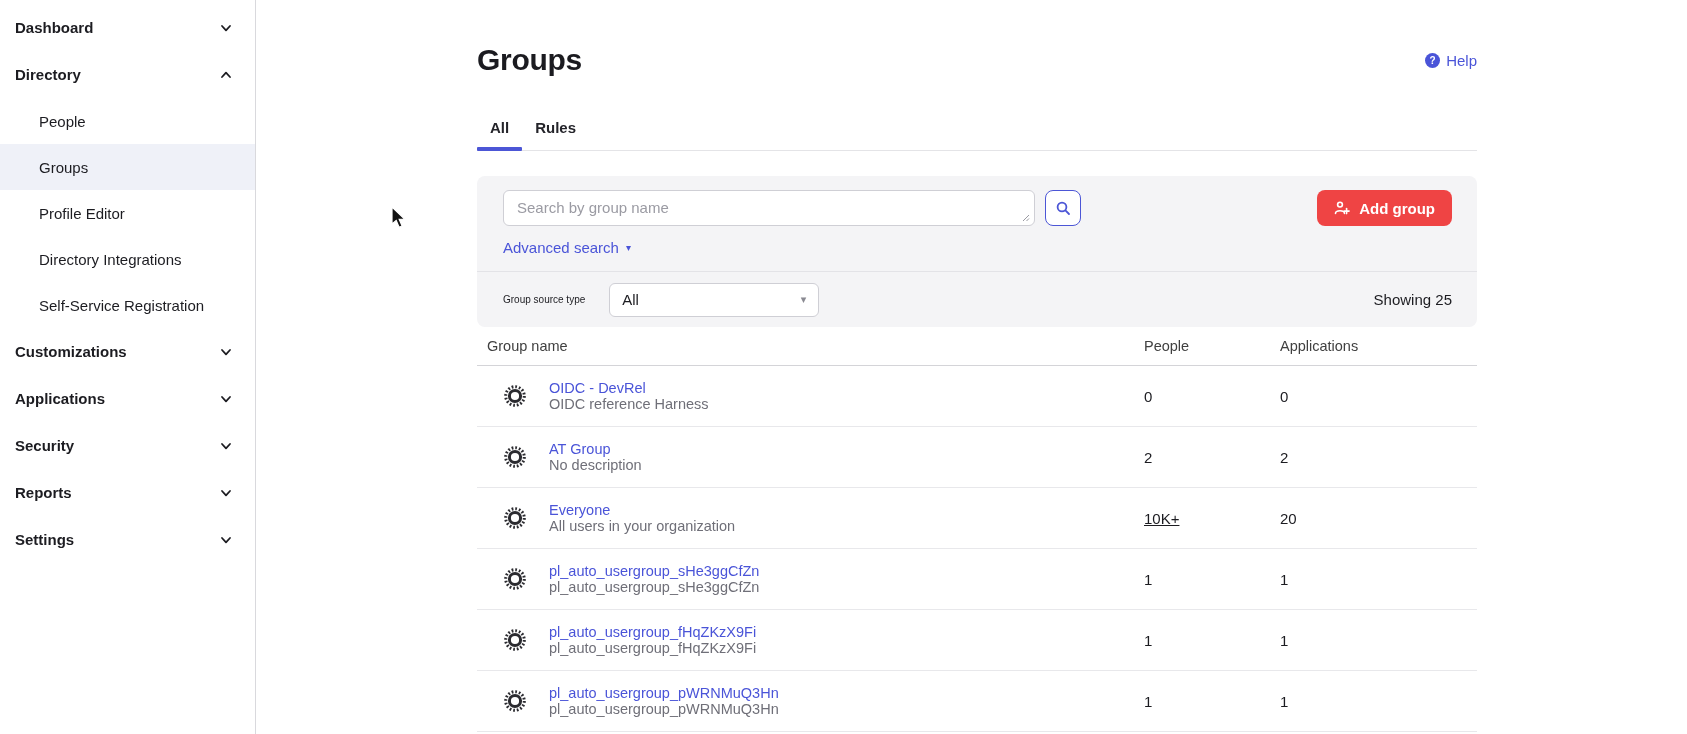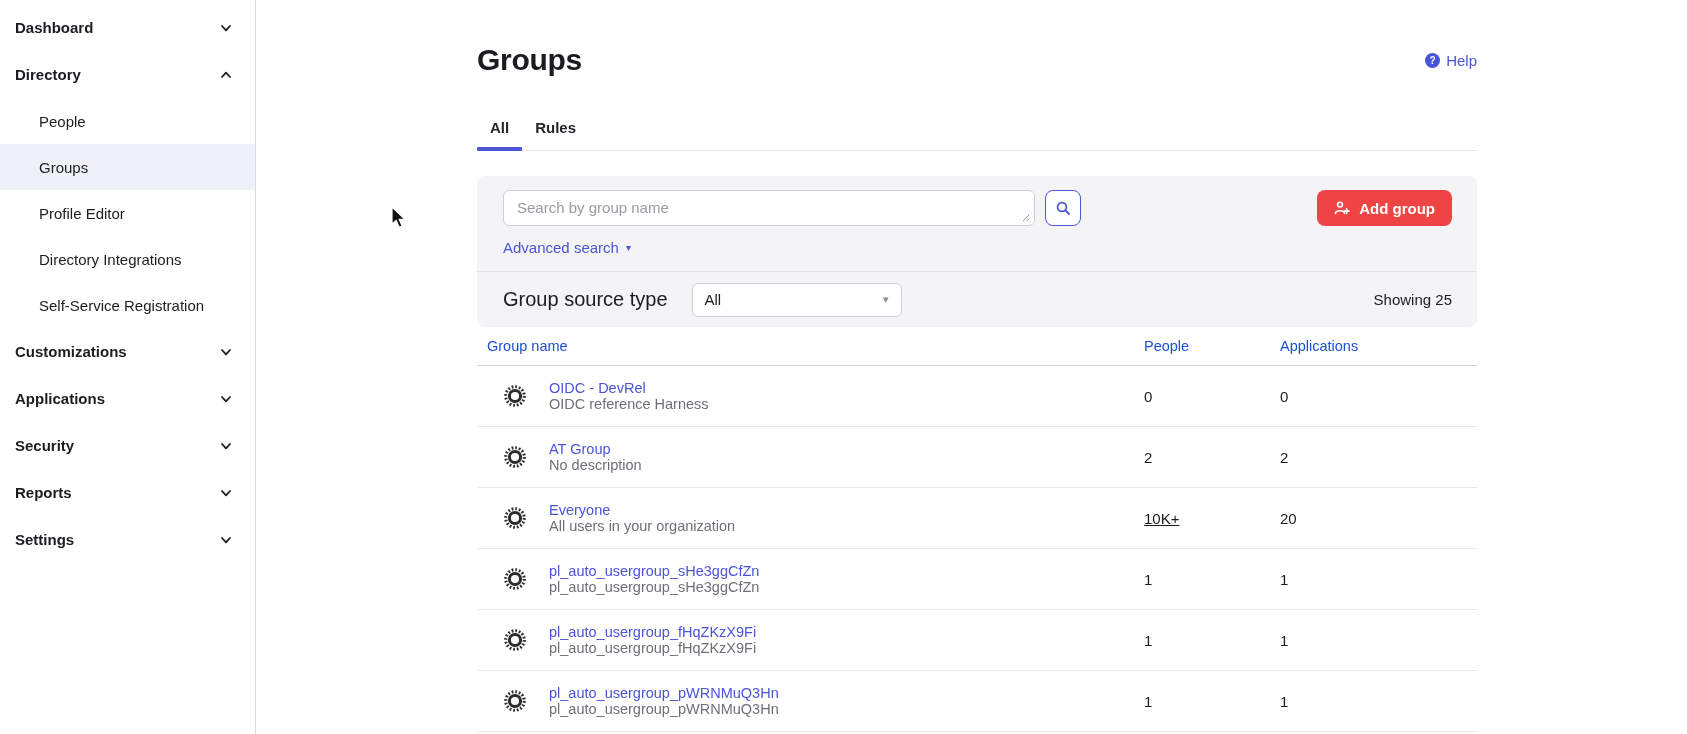--- a/index.html
+++ b/index.html
@@ -68,32 +68,32 @@
     margin-left:auto; height:36px; padding:0 17px; background:#ef4444; color:#fff;
     border:none; border-radius:8px; font-family:"Liberation Sans", sans-serif;
     font-size:15px; font-weight:700; display:flex; align-items:center; gap:9px; cursor:pointer;
   }
   .advanced-row { margin-top:13px; }
   .advanced-link { display:inline-flex; align-items:center; gap:7px; color:#4a54d8; font-size:15px; cursor:pointer; }
   .caret { font-size:10px; line-height:1; }
   .caret.gray { color:#8a8a92; font-size:11px; }
 
   .panel-bottom { height:55px; display:flex; align-items:center; padding:0 25px 0 26px; }
-  .filter-label { font-size:20px; color:#1c1c21;text-align:center; }
+  .filter-label { font-size:10px; color:#1c1c21;text-align:center; }
   .select-box {
     width:210px; height:34px; margin-left:24px; background:#fff;
     border:1px solid #cfcfd5; border-radius:6px;
     display:flex; align-items:center; padding:0 12px; font-size:15px; cursor:pointer;
   }
   .select-box .caret { margin-left:auto; }
   .showing { margin-left:auto; font-size:15px; color:#1c1c21; }
 
   
   .grid-row { display:grid; grid-template-columns:1fr 136px 197px; align-items:center; }
-  .thead { height:39px; border-bottom:1px solid #d4d4d8; font-size:14.5px; color:#1d4ed8; }
+  .thead { height:39px; border-bottom:1px solid #d4d4d8; font-size:14.5px; color:#404040; }
   .thead .col-name { padding-left:10px; }
   .trow { height:61px; border-bottom:1px solid #e8e8eb; }
   .name-cell { display:flex; align-items:center; gap:22px; padding-left:26px; }
   .gear { flex:0 0 auto; }
   .name-lines { display:flex; flex-direction:column; gap:0; }
   .group-link { color:#4a54d8; font-size:14.5px; text-decoration:none; cursor:pointer; }
   .group-desc { color:#6f6f78; font-size:14.5px; }
   .num { font-size:15px; color:#1c1c21; }
   .num.u { text-decoration:underline; cursor:pointer; }
 

